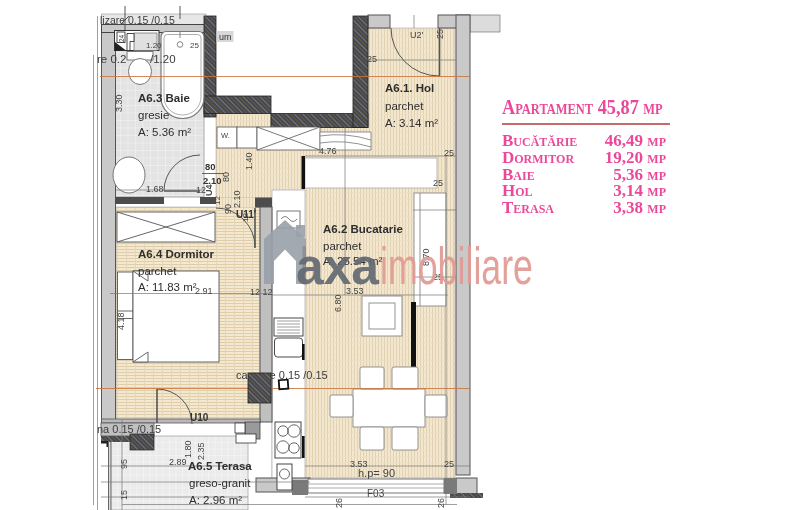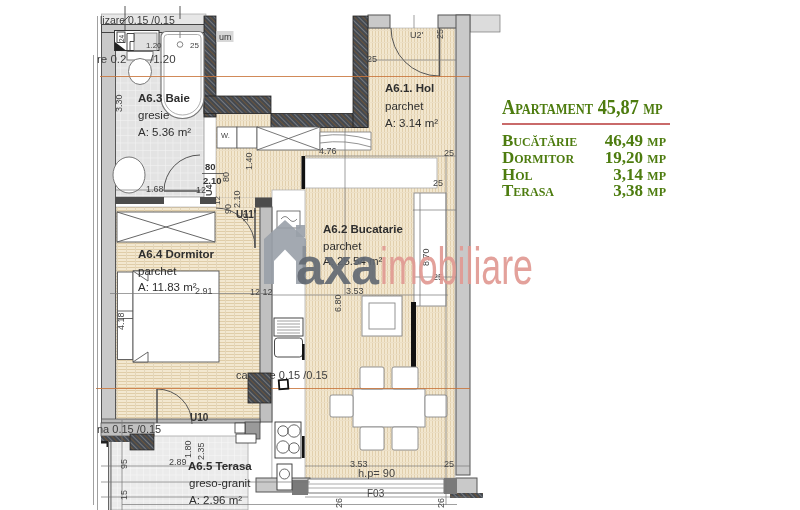--- a/index.html
+++ b/index.html
@@ -1,18 +1,18 @@
 <!DOCTYPE html>
 <html><head>
 <meta charset="utf-8">
 <style>
   html,body{margin:0;padding:0;background:#fff;width:800px;height:510px;overflow:hidden;}
   .wrap{position:relative;width:800px;height:510px;font-family:"Liberation Sans",sans-serif;}
   svg text{font-family:"Liberation Sans",sans-serif;}
-  .legend{position:absolute;left:502px;top:94px;width:180px;font-family:"Liberation Serif",serif;color:#4d7c0f;}
+  .legend{position:absolute;left:502px;top:94px;width:180px;font-family:"Liberation Serif",serif;color:#ec4899;}
   .legend .title{font-size:22px;font-weight:bold;font-variant:small-caps;letter-spacing:0;white-space:nowrap;transform:scaleX(0.83);transform-origin:0 0;}
   .legend hr{border:none;border-top:2px solid #c96a6a;margin:3px 0 8px 0;width:168px;}
   .legend table{border-collapse:collapse;width:164px;font-size:17px;font-variant:small-caps;font-weight:bold;}
   .legend td{padding:0;line-height:16.8px;}
   .legend td.v{text-align:right;}
 </style>
 </head>
 <body>
 <div class="wrap">
 <svg width="800" height="510" viewBox="0 0 800 510">
@@ -400,20 +400,24 @@
     <tbody>
           <tr>
             <td>Bucătărie</td>
             <td class="v">46,49 mp</td>
           </tr>
     <tr>
             <td>Dormitor</td>
             <td class="v">19,20 mp</td>
           </tr>
     <tr>
+            <td>Baie</td>
+            <td class="v">5,36 mp</td>
+          </tr>
+    <tr>
             <td>Hol</td>
             <td class="v">3,14 mp</td>
           </tr>
     <tr>
             <td>Terasa</td>
             <td class="v">3,38 mp</td>
           </tr>
   </tbody>
       </table>
 </div>

